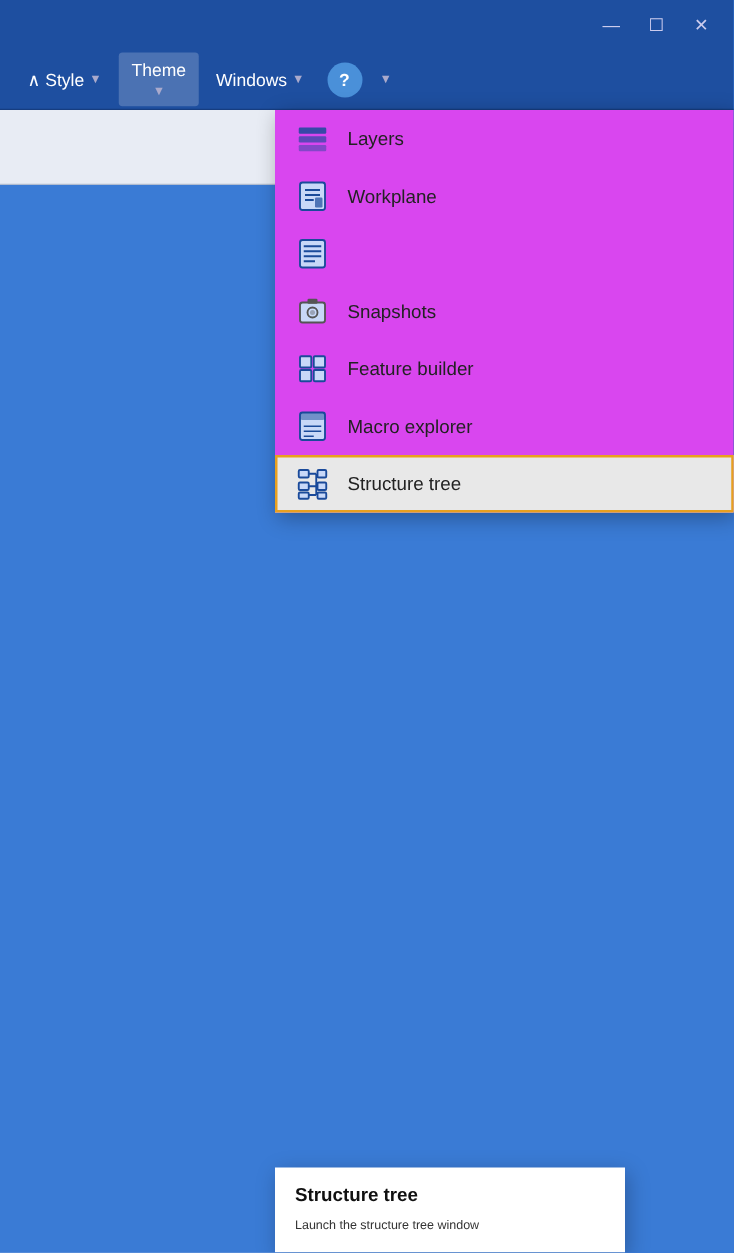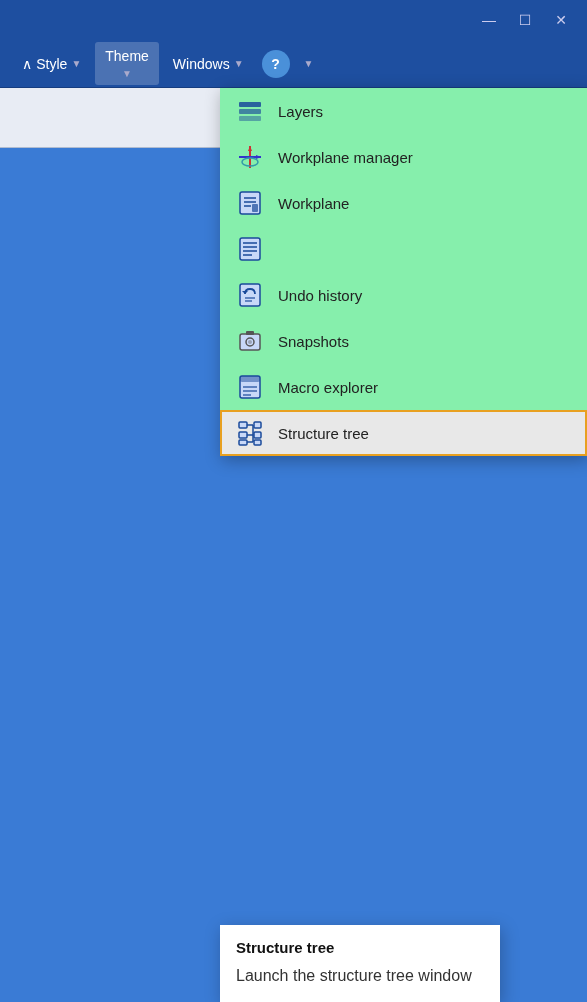--- a/index.html
+++ b/index.html
@@ -95,21 +95,21 @@
       background: #3a7bd5;
       height: calc(100% - 60px);
     }
 
     
     .dropdown-menu {
       position: absolute;
       left: 220px;
       top: 0;
       width: 367px;
-      background: #86efac;
+      background: #d946ef;
       box-shadow: 2px 4px 16px rgba(0,0,0,0.3);
       z-index: 100;
     }
     .menu-row {
       display: flex;
       align-items: center;
       padding: 7px 16px;
       cursor: pointer;
       gap: 14px;
       min-height: 46px;
@@ -143,21 +143,21 @@
       padding: 14px 16px;
       z-index: 200;
     }
     .tooltip-title {
       font-size: 15px;
       font-weight: bold;
       color: #111;
       margin-bottom: 8px;
     }
     .tooltip-text {
-      font-size: 16px;
+      font-size: 10px;
       color: #333;
       line-height: 1.5;
     }
 
     
     .icon-layers { color: #2255aa; }
   </style>
 </head>
 <body>
 
@@ -202,32 +202,20 @@
       <div class="menu-icon icon-layers">
         <svg width="26" height="26" viewBox="0 0 26 26">
           <rect x="2" y="4" width="22" height="5" rx="1" fill="#1a4a9a" opacity="0.85"></rect>
           <rect x="2" y="11" width="22" height="5" rx="1" fill="#1a4a9a" opacity="0.65"></rect>
           <rect x="2" y="18" width="22" height="5" rx="1" fill="#1a4a9a" opacity="0.45"></rect>
         </svg>
       </div>
       <span class="menu-row-label">Layers</span>
     </div>
 
-    <div class="menu-row">
-      <div class="menu-icon">
-        <svg width="26" height="26" viewBox="0 0 26 26">
-          <line x1="13" y1="2" x2="13" y2="24" stroke="#cc3333" stroke-width="2"></line>
-          <line x1="2" y1="13" x2="24" y2="13" stroke="#3333cc" stroke-width="2"></line>
-          <polygon points="13,2 11,7 15,7" fill="#cc3333"></polygon>
-          <polygon points="24,13 19,11 19,15" fill="#3333cc"></polygon>
-          <ellipse cx="13" cy="18" rx="8" ry="4" fill="none" stroke="#3399aa" stroke-width="1.5"></ellipse>
-        </svg>
-      </div>
-      <span class="menu-row-label">Workplane manager</span>
-    </div>
 
     <div class="menu-row">
       <div class="menu-icon">
         <svg width="26" height="26" viewBox="0 0 26 26">
           <rect x="3" y="2" width="20" height="22" rx="2" fill="#c8d8f8" stroke="#1a4a9a" stroke-width="1.5"></rect>
           <line x1="7" y1="8" x2="19" y2="8" stroke="#1a4a9a" stroke-width="1.5"></line>
           <line x1="7" y1="12" x2="19" y2="12" stroke="#1a4a9a" stroke-width="1.5"></line>
           <line x1="7" y1="16" x2="14" y2="16" stroke="#1a4a9a" stroke-width="1.5"></line>
           <rect x="15" y="14" width="6" height="8" rx="1" fill="#1a4a9a" opacity="0.7"></rect>
         </svg>
@@ -241,48 +229,47 @@
         <svg width="26" height="26" viewBox="0 0 26 26">
           <rect x="3" y="2" width="20" height="22" rx="2" fill="#c8d8f8" stroke="#1a4a9a" stroke-width="1.5"></rect>
           <line x1="6" y1="7" x2="20" y2="7" stroke="#1a4a9a" stroke-width="1.5"></line>
           <line x1="6" y1="11" x2="20" y2="11" stroke="#1a4a9a" stroke-width="1.5"></line>
           <line x1="6" y1="15" x2="20" y2="15" stroke="#1a4a9a" stroke-width="1.5"></line>
           <line x1="6" y1="19" x2="15" y2="19" stroke="#1a4a9a" stroke-width="1.5"></line>
         </svg>
       </div>
     </div>
 
-    <div class="menu-row">
-      <div class="menu-icon">
-        <svg width="26" height="26" viewBox="0 0 26 26">
-          <rect x="3" y="2" width="20" height="22" rx="2" fill="#c8d8f8" stroke="#1a4a9a" stroke-width="1.5"></rect>
-          <path d="M8 12 Q8 7 13 7 Q18 7 18 12" fill="none" stroke="#1a4a9a" stroke-width="1.8"></path>
-          <polygon points="8,12 5,9 11,9" fill="#1a4a9a"></polygon>
-          <line x1="8" y1="16" x2="18" y2="16" stroke="#1a4a9a" stroke-width="1.2"></line>
-          <line x1="8" y1="19" x2="15" y2="19" stroke="#1a4a9a" stroke-width="1.2"></line>
-        </svg>
-      </div>
-      <span class="menu-row-label">Undo history</span>
-    </div>
 
 
 
 
     <div class="menu-row">
       <div class="menu-icon">
         <svg width="26" height="26" viewBox="0 0 26 26">
           <rect x="3" y="6" width="20" height="16" rx="2" fill="#c8d8f8" stroke="#555" stroke-width="1.5"></rect>
           <circle cx="13" cy="14" r="4" fill="none" stroke="#555" stroke-width="1.5"></circle>
           <rect x="9" y="3" width="8" height="4" rx="1" fill="#555"></rect>
           <circle cx="13" cy="14" r="2" fill="#555" opacity="0.4"></circle>
         </svg>
       </div>
       <span class="menu-row-label">Snapshots</span>
     </div>
 
+    <div class="menu-row">
+      <div class="menu-icon">
+        <svg width="26" height="26" viewBox="0 0 26 26">
+          <rect x="3" y="3" width="9" height="9" rx="1" fill="#c8d8f8" stroke="#1a4a9a" stroke-width="1.5"></rect>
+          <rect x="14" y="3" width="9" height="9" rx="1" fill="#c8d8f8" stroke="#1a4a9a" stroke-width="1.5"></rect>
+          <rect x="3" y="14" width="9" height="9" rx="1" fill="#c8d8f8" stroke="#1a4a9a" stroke-width="1.5"></rect>
+          <rect x="14" y="14" width="9" height="9" rx="1" fill="#c8d8f8" stroke="#1a4a9a" stroke-width="1.5"></rect>
+        </svg>
+      </div>
+      <span class="menu-row-label">Feature builder</span>
+    </div>
 
     <div class="menu-row">
       <div class="menu-icon">
         <svg width="26" height="26" viewBox="0 0 26 26">
           <rect x="3" y="2" width="20" height="22" rx="2" fill="#c8d8f8" stroke="#1a4a9a" stroke-width="1.5"></rect>
           <rect x="3" y="2" width="20" height="6" rx="2" fill="#1a4a9a" opacity="0.5"></rect>
           <line x1="6" y1="13" x2="20" y2="13" stroke="#1a4a9a" stroke-width="1.2"></line>
           <line x1="6" y1="17" x2="20" y2="17" stroke="#1a4a9a" stroke-width="1.2"></line>
           <line x1="6" y1="21" x2="14" y2="21" stroke="#1a4a9a" stroke-width="1.2"></line>
         </svg>

